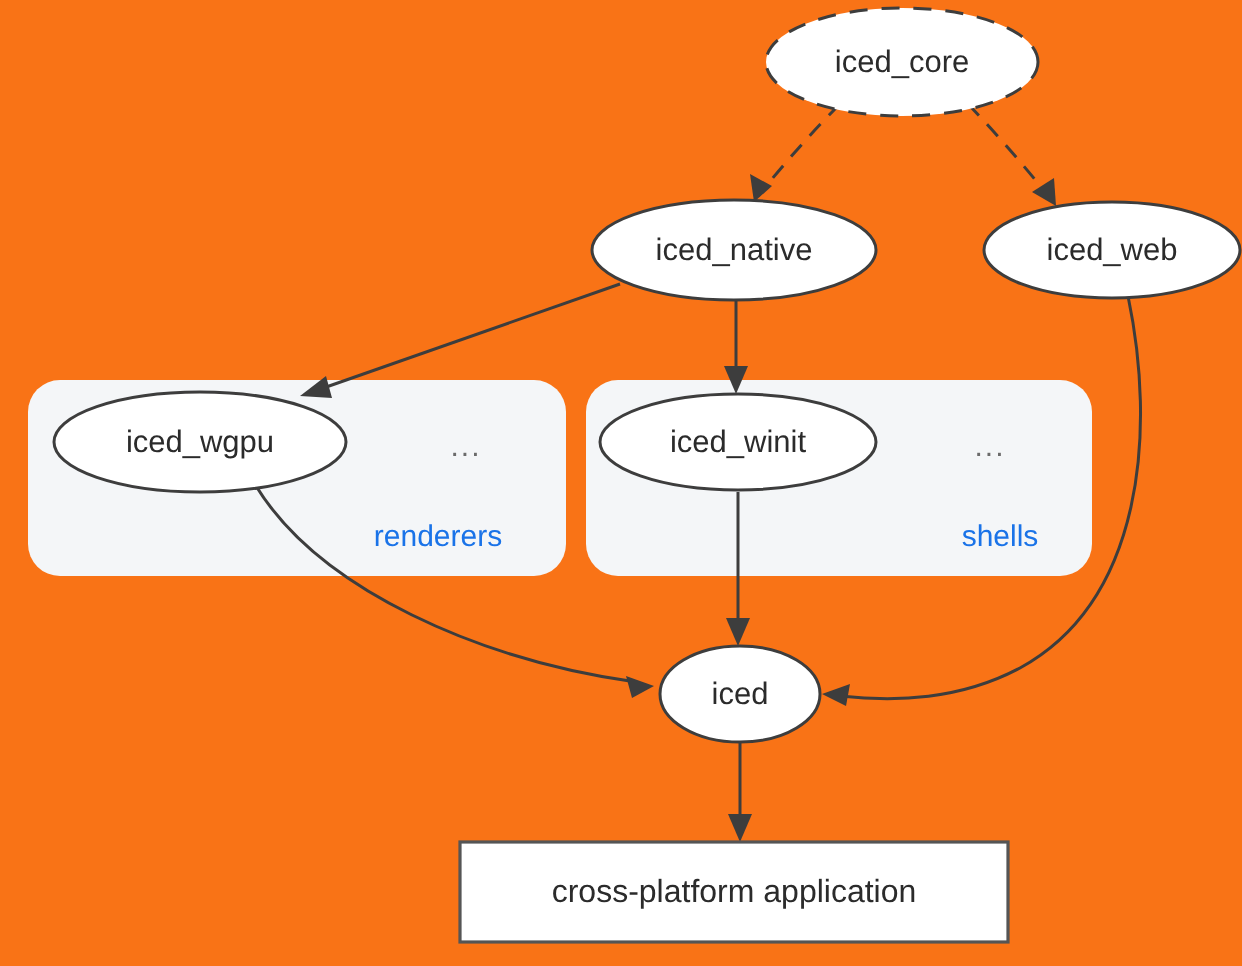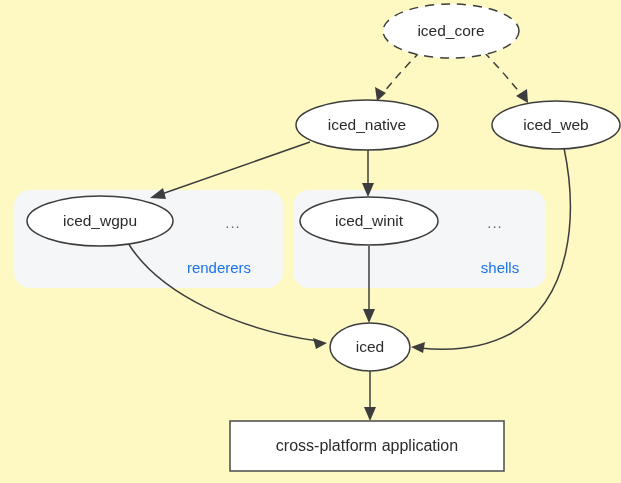--- a/index.html
+++ b/index.html
@@ -10,21 +10,21 @@
   body {
     width: 621px;
     height: 483px;
     overflow: hidden;
     font-family: "Liberation Sans", sans-serif;
   }
   #diagram-root {
     position: relative;
     width: 621px;
     height: 483px;
-    background: #fef9c3;
+    background: #f97316;
   }
   svg#graph {
     display: block;
     width: 621px;
     height: 483px;
   }
   .group-box {
     fill: #f4f6f8;
     stroke: none;
   }

